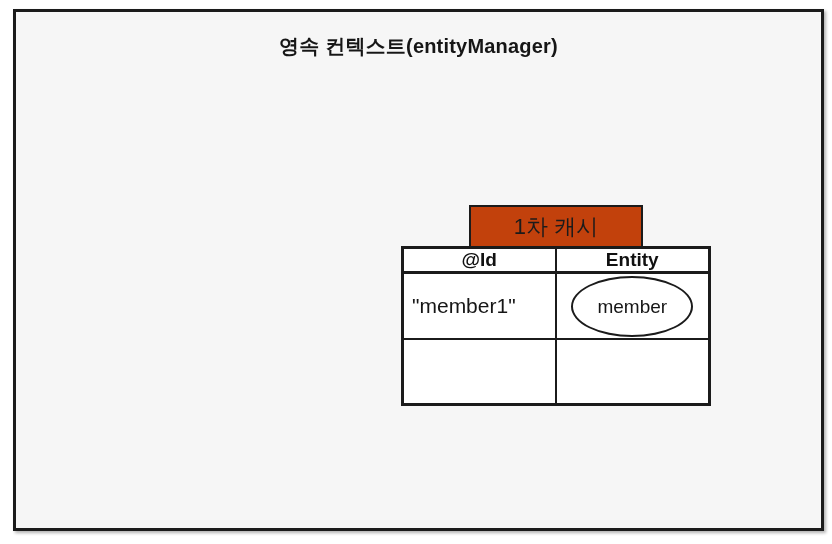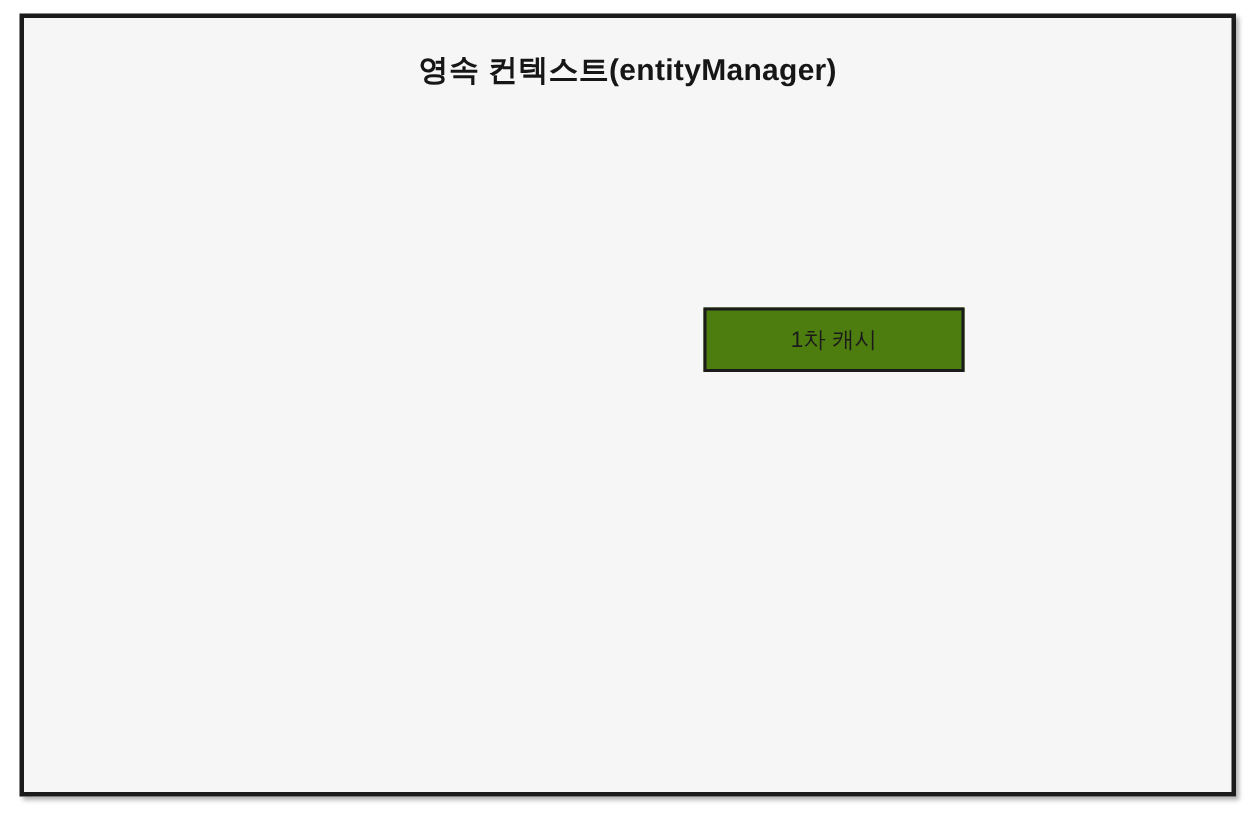--- a/index.html
+++ b/index.html
@@ -31,26 +31,26 @@
     font-weight: bold;
     letter-spacing: 0.2px;
     color: #161616;
   }
 
   
   .cache-box {
     position: absolute;
     left: 453px; top: 193px;
     width: 174px; height: 43px;
-    background: #4d7c0f;
+    background: #c2410c;
     border: 2px solid #1b1b1b;
     display: flex;
     align-items: center;
     justify-content: center;
-    font-size: 15px;
+    font-size: 22px;
     color: #1b1b1b;
     z-index: 1;
   }
 
   
   table.cache-table {
     position: absolute;
     left: 385px; top: 234px;
     width: 310px;
     border-collapse: collapse;
@@ -104,15 +104,41 @@
 <div class="stage">
 
   <div class="frame">
 
     <div class="title">영속 컨텍스트(entityManager)</div>
 
     <div class="cache-box">
       <span>1차 캐시</span>
     </div>
 
+    <table class="cache-table">
+      <colgroup>
+        <col class="col-id">
+        <col class="col-entity">
+      </colgroup>
+      <thead>
+        <tr>
+          <th>@Id</th>
+          <th>Entity</th>
+        </tr>
+      </thead>
+      <tbody>
+        <tr>
+          <td class="cell-id">"member1"</td>
+          <td class="cell-entity">
+            <span class="entity-ellipse">
+              <span>member</span>
+            </span>
+          </td>
+        </tr>
+        <tr>
+          <td class="cell-id"></td>
+          <td class="cell-entity"></td>
+        </tr>
+      </tbody>
+    </table>
 
   </div>
 </div>
 
 </body></html>

